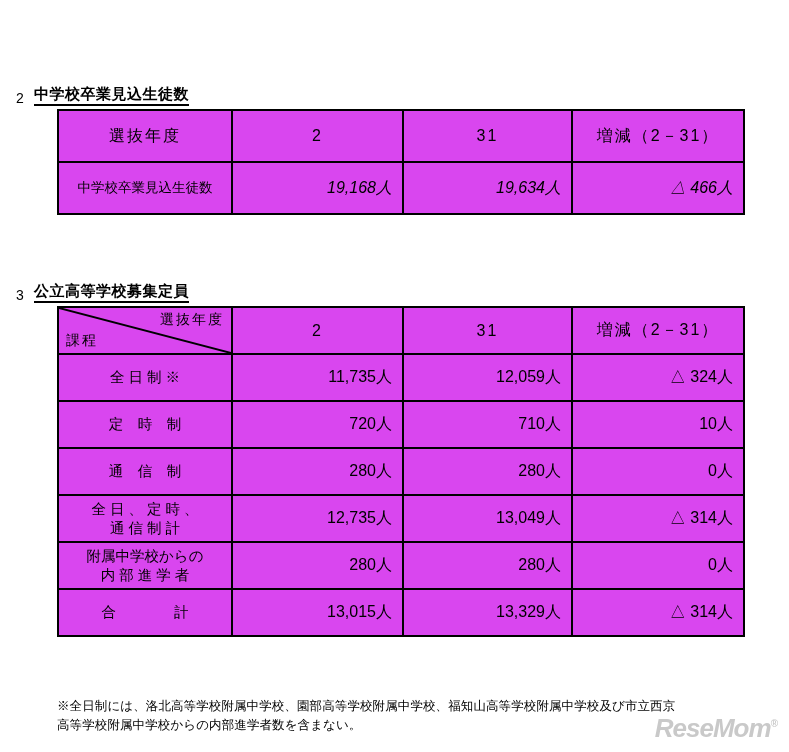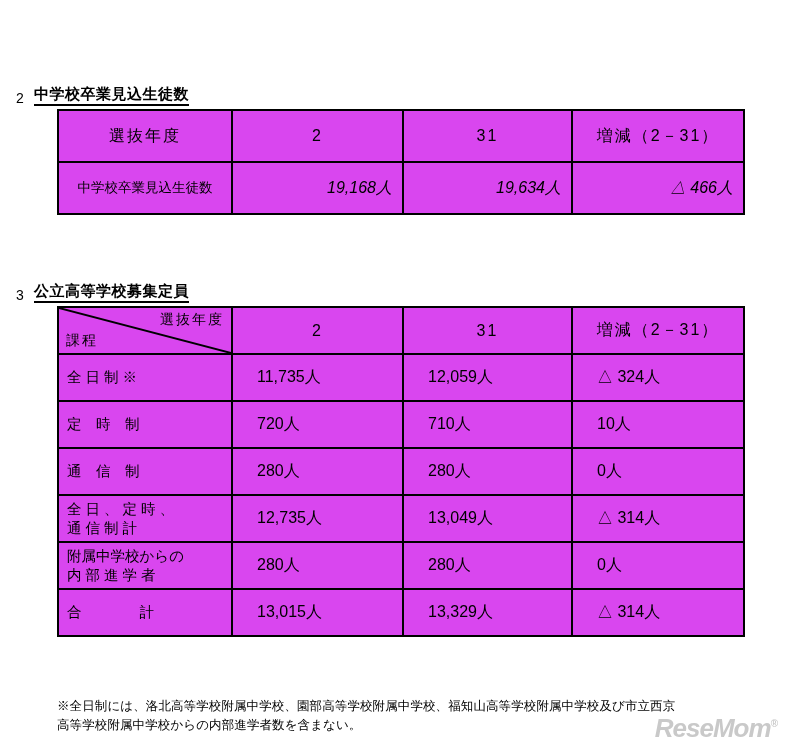--- a/index.html
+++ b/index.html
@@ -100,26 +100,27 @@
     top: 306px;
   }
   #table-quota td { height: 47px; }
   #table-quota .col-label  { width: 174px; }
   #table-quota .col-v1     { width: 171px; }
   #table-quota .col-v2     { width: 169px; }
   #table-quota .col-v3     { width: 172px; }
   #table-quota .row-head td { font-size: 16px; letter-spacing: 2px; }
   #table-quota .num-cell {
     font-size: 16px;
+    text-align: right;
     padding-right: 10px;
     padding-left: 24px;
   }
   #table-quota .rowlabel {
     font-size: 14.5px;
-    text-align: left;
+    text-align: center;
     line-height: 1.25;
   }
   
   .diag-cell {
     position: relative;
     padding: 0 !important;
     overflow: hidden;
   }
   .diag-cell .diag-line {
     position: absolute;

